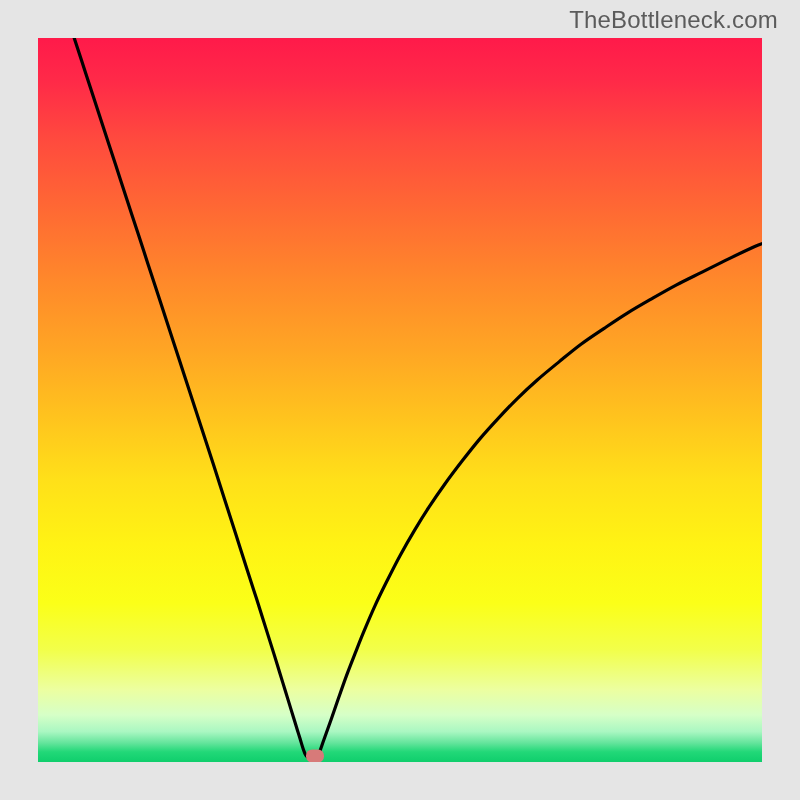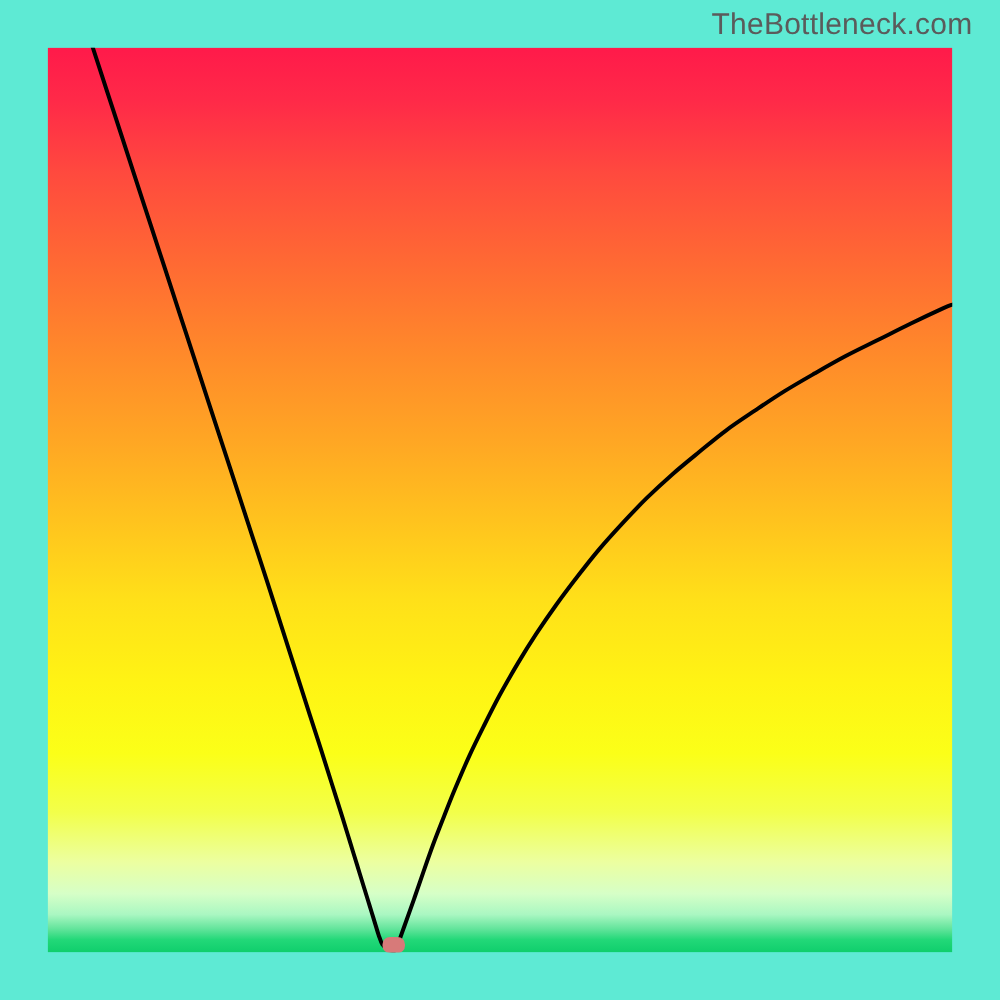--- a/index.html
+++ b/index.html
@@ -10,21 +10,21 @@
     background: #000000;
     overflow: hidden;
     font-family: Arial, Helvetica, sans-serif;
   }
   .frame {
     position: absolute;
     left: 0;
     top: 0;
     width: 800px;
     height: 800px;
-    background: #5eead4;
+    background: #e5e5e5;
   }
   .plot-area {
     position: absolute;
     left: 38px;
     top: 38px;
     width: 724px;
     height: 724px;
     overflow: hidden;
   }
   .watermark {

